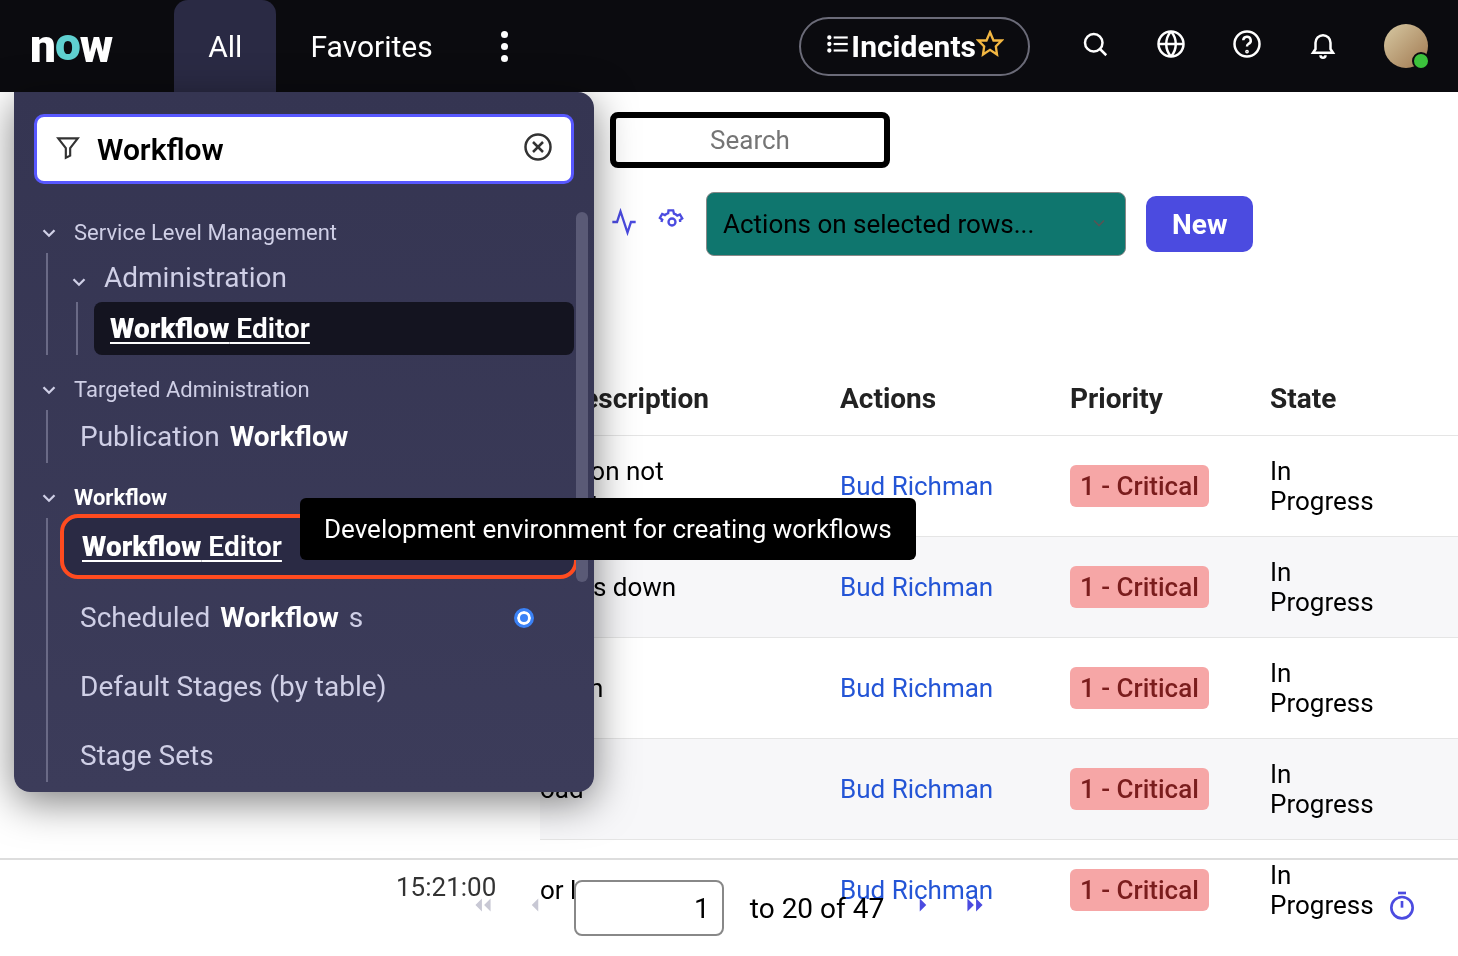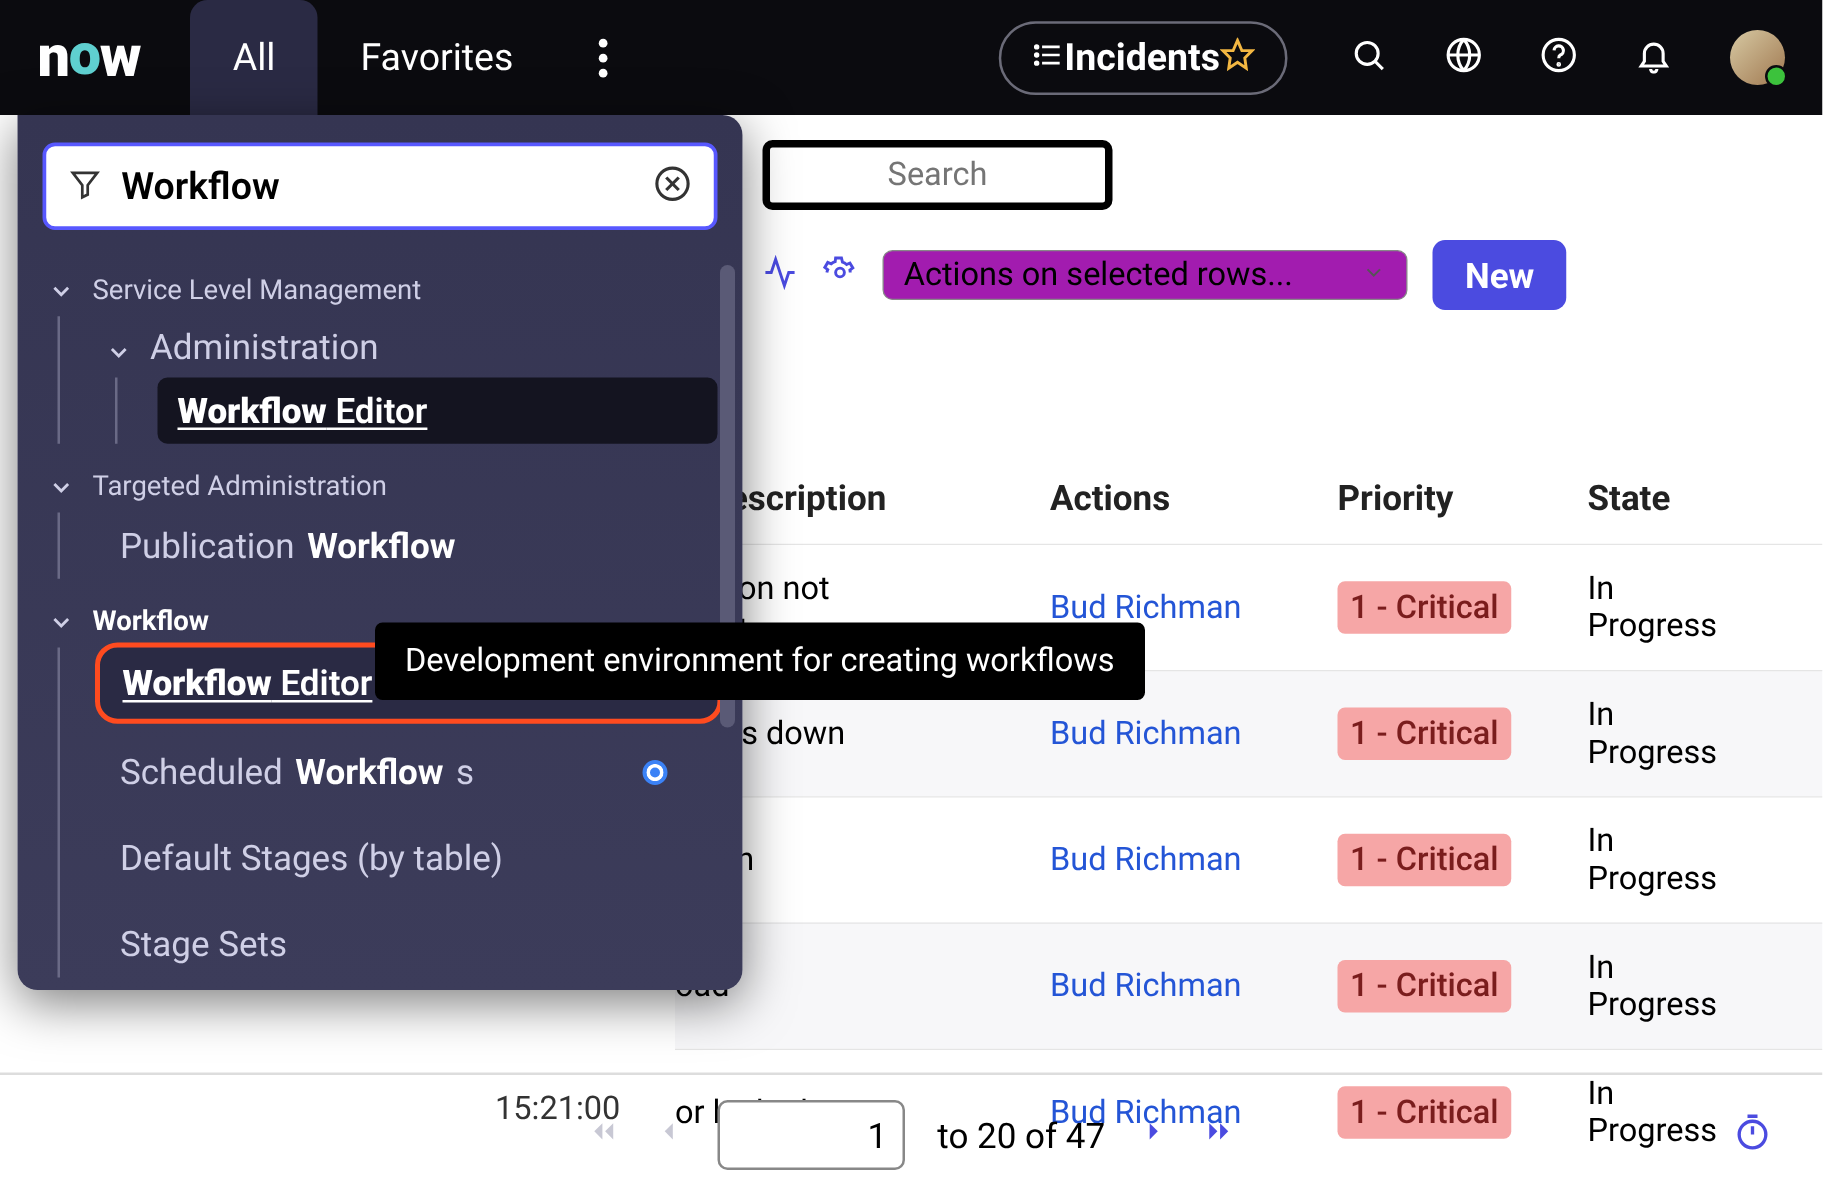--- a/index.html
+++ b/index.html
@@ -5,21 +5,21 @@
   * { box-sizing: border-box; margin: 0; padding: 0; font-family: -apple-system, BlinkMacSystemFont, "Segoe UI", Roboto, sans-serif; }
   body { width: 1458px; height: 956px; background: #fff; overflow: hidden; position: relative; }
   
   
   .header {
     height: 92px; background: #0b0b0f; color: #fff; display: flex; align-items: center;
     padding: 0 30px; position: relative;
   }
   .logo { font-size: 46px; font-weight: 900; letter-spacing: -1px; color: #fff; display:flex; align-items:center;}
   .logo .o { color: #5fd0d0; display:inline-block; transform: translateY(-2px);}
-  .tabs { display: flex; align-items: flex-end; height: 100%; margin-left: 40px; }
+  .tabs { display: flex; align-items: flex-end; height: 100%; margin-left: 62px; }
   .tab {
     padding: 0 34px; font-size: 30px; height: 100%; display:flex; align-items:center;
     color: #fff; cursor: pointer;
   }
   .tab.active { background: #2a2a44; border-radius: 14px 14px 0 0; }
   .kebab { margin-left: 20px; width: 36px; display:flex; flex-direction:column; gap:5px; align-items:center; cursor:pointer;}
   .kebab span { width:7px; height:7px; border-radius:50%; background:#fff; }
   
   .pill {
     margin-left: auto; border: 2px solid #6b6b78; border-radius: 999px; padding: 10px 24px;
@@ -47,21 +47,21 @@
   }
   .filter-box input{ flex:1; border:none; outline:none; font-size:30px; font-weight:600;}
   .filter-box .f-icon svg{width:26px;height:32px;}
   .filter-box .clear svg{width:30px;height:30px;}
   
   .tree { margin-top: 28px; font-size: 28px; }
   .tree-row{ display:flex; align-items:center; gap:14px; padding: 8px 4px; color:#cfcfe6; cursor:pointer;}
   .tree-row.group{ font-size:22px; }
   .chev{ width:22px; height:22px; }
   .chev svg{width:100%;height:100%;stroke:#cfcfe6;stroke-width:2.5;fill:none;}
-  .vline{ border-left:2px solid #6a6a86; margin-left:12px; padding-left:32px; }
+  .vline{ border-left:2px solid #6a6a86; margin-left:12px; padding-left:16px; }
   .leaf{
     padding:10px 16px; border-radius:8px; color:#cfcfe6; display:flex; align-items:center;
     gap:10px; position:relative;
   }
   .leaf.pill-dark{ background:#141420; color:#fff; font-weight:600;}
   .leaf u{ text-decoration: underline; text-underline-offset:4px; }
   .leaf.highlight{ outline:4px solid #ff4b1f; border-radius:14px; background:#2a2a44; color:#fff; font-weight:600; padding:12px 18px;}
   .actions-row{ position:relative; }
   .blue-dot{ width:20px;height:20px;border:3px solid #3b82f6;border-radius:50%;background:#3b82f6;box-shadow:inset 0 0 0 3px #fff;}
   .dot-right{position:absolute;right:40px;}
@@ -72,21 +72,21 @@
   }
   
   .panel-scrollbar{position:absolute;right:6px;top:120px;width:12px;height:370px;background:#5a5a76;border-radius:6px;}
 
   
   .content{ position:absolute; top:92px; left:0; right:0; bottom:0; }
   .toolbar-upper{ position:absolute; top:20px; left:610px; display:flex; align-items:center; gap:20px;}
   .search-box{ height:56px; border:6px solid #000000; border-radius:8px; width:280px; padding:0 18px; font-size:26px;text-align:center; }
   .toolbar-lower{ position:absolute; top:100px; left:610px; right:24px; display:flex; align-items:center; gap:20px;}
   .mini-icon svg{width:28px;height:28px;}
-  .actions-select{ height:40px; border:1px solid #888; border-radius:8px; flex:1; max-width:420px; padding:0 16px; font-size:26px; display:flex; align-items:center; justify-content:space-between; cursor:pointer; background:#a21caf;}
+  .actions-select{ height:64px; border:1px solid #888; border-radius:8px; flex:1; max-width:420px; padding:0 16px; font-size:26px; display:flex; align-items:center; justify-content:space-between; cursor:pointer; background:#0f766e;}
   .new-btn{ height:56px; background:#4b4be0; color:#fff; font-size:28px; font-weight:700; padding:0 26px; border-radius:10px; border:none; cursor:pointer;}
   
   .table{ position:absolute; top:270px; left:540px; right:0; }
   .thead{ display:grid; grid-template-columns: 300px 230px 200px 150px; font-size:28px; font-weight:700; color:#222; padding:20px 0; }
   .trow{ display:grid; grid-template-columns: 300px 230px 200px 150px; padding:20px 0; border-top:1px solid #e5e5e5; font-size:26px; align-items:center;}
   .trow:nth-child(odd){ background:#f7f7f9;}
   .caller{ color:#2455d6; cursor:pointer;}
   .prio{ background:#f6a6a6; color:#7a1d1d; padding:6px 10px; border-radius:6px; display:inline-block; font-weight:500;}
   
   .pager{

